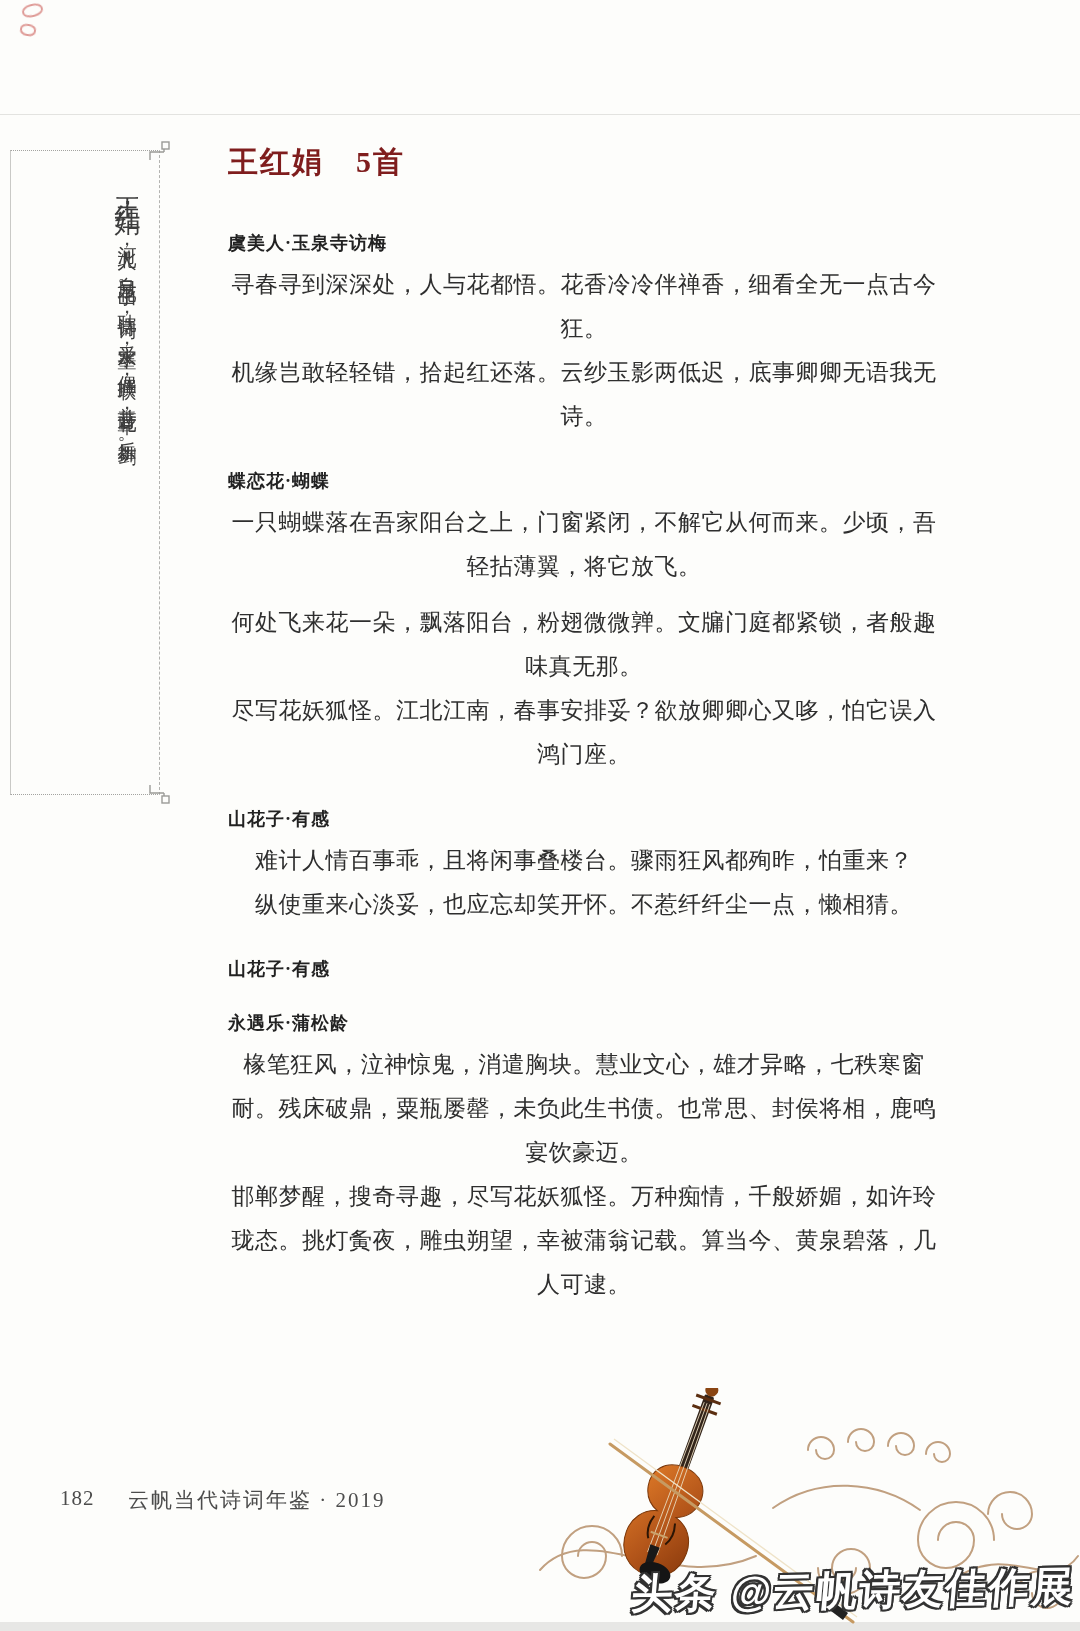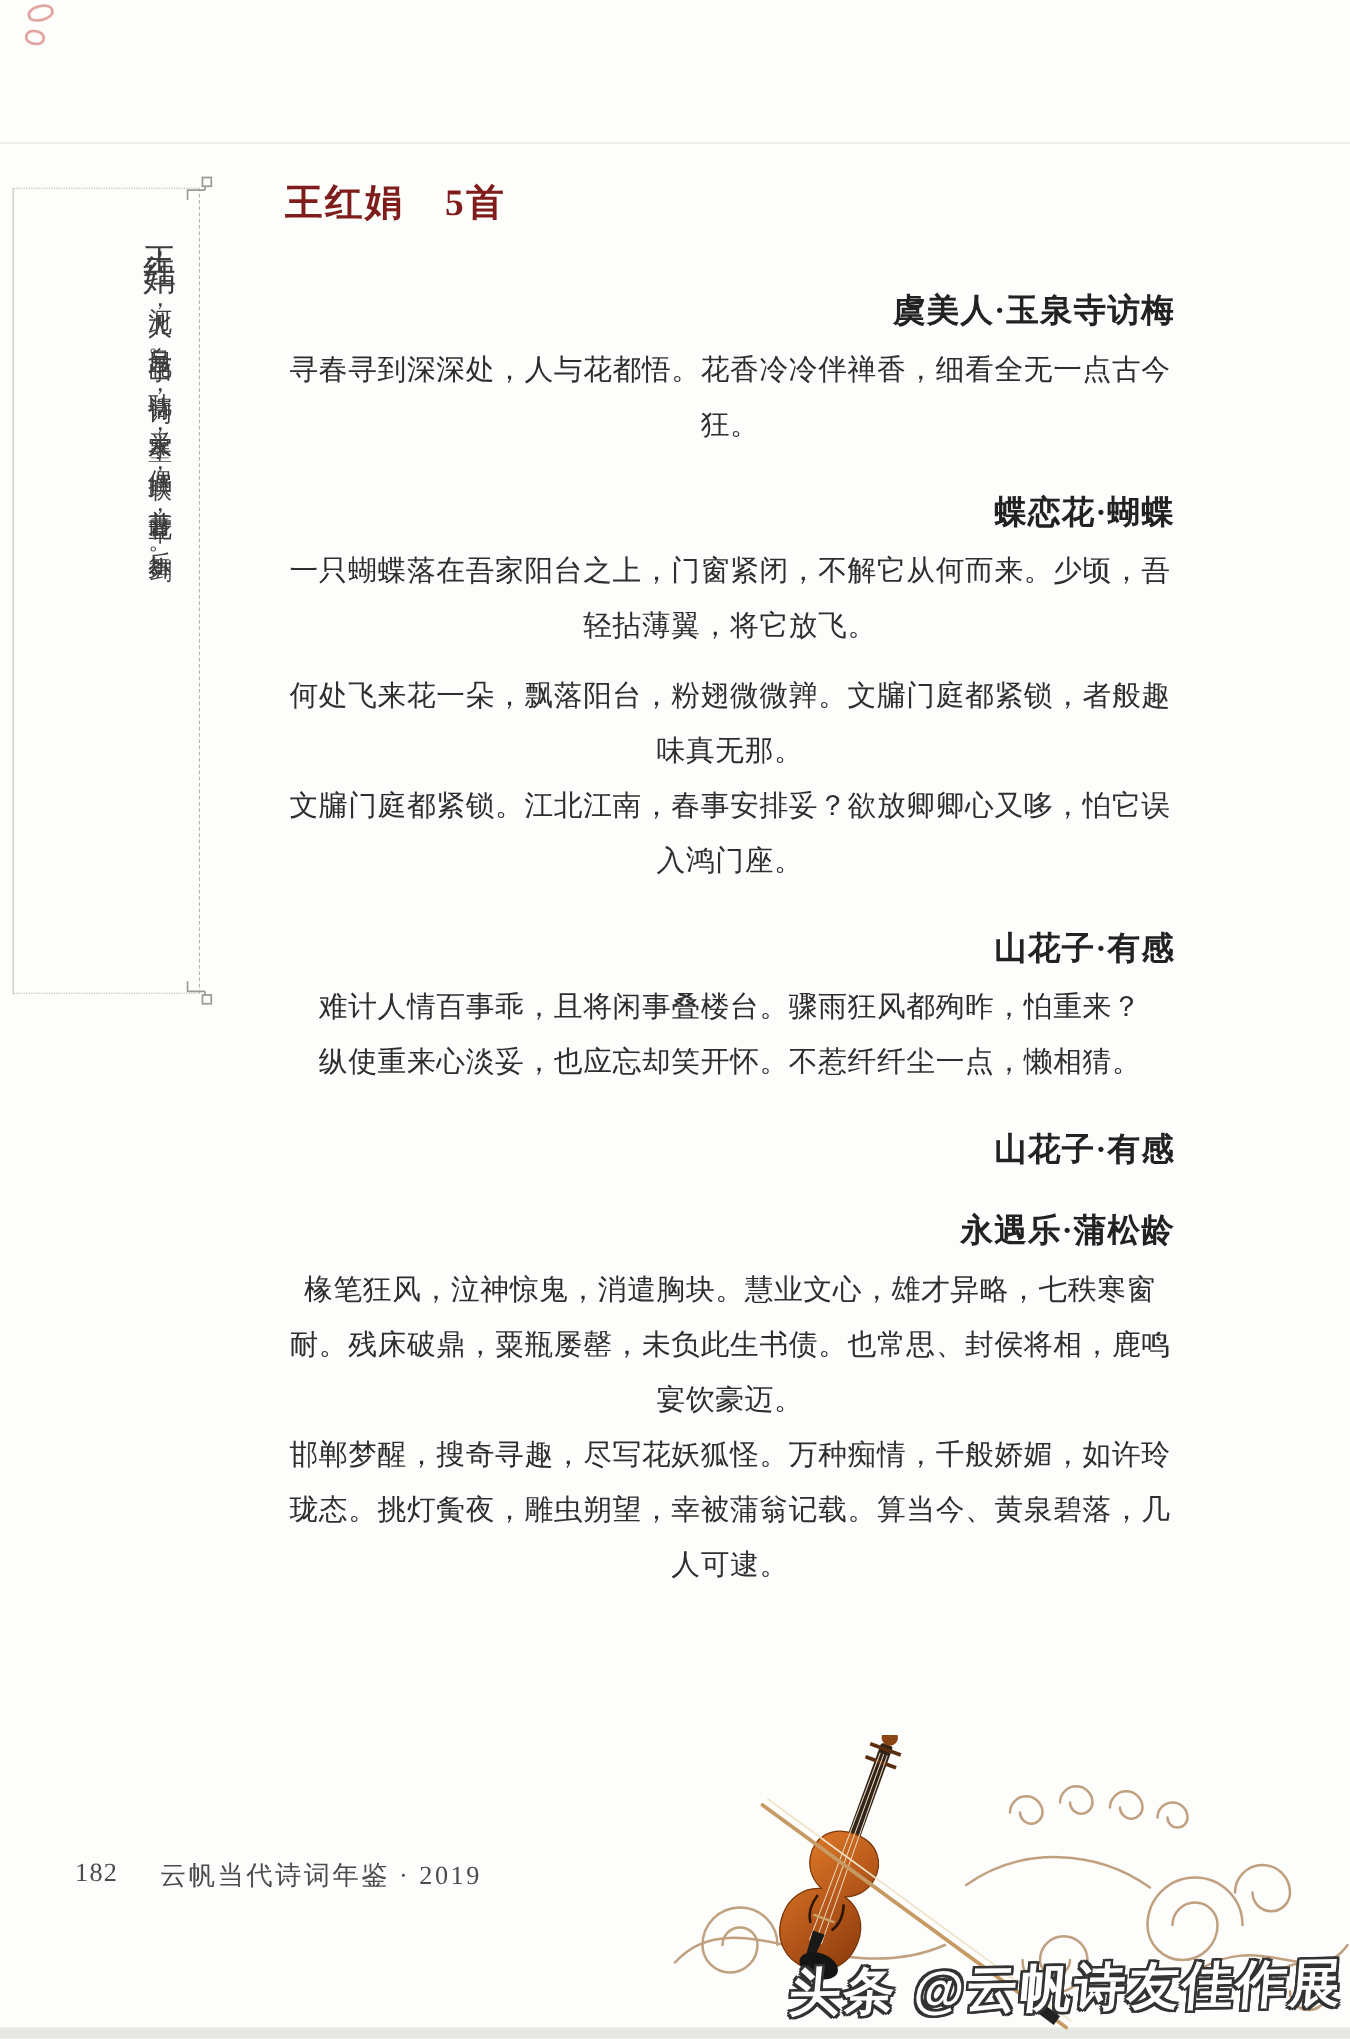--- a/index.html
+++ b/index.html
@@ -34,21 +34,21 @@
   }
   .author-name{font-size:26px;letter-spacing:7px;font-weight:500;}
   .author-bio{font-size:19px;letter-spacing:3px;}
 
   
   .main{position:absolute;left:228px;top:142px;width:712px;}
   .page-header{
     font-size:30px;font-weight:bold;margin:0 0 48px 0;letter-spacing:2px;color:#7f1d1d;
   }
   .poem{margin:0 0 30px 0;}
-  .poem-title{font-size:26px;font-weight:bold;margin:0 0 8px 0;letter-spacing:1px;color:#222;text-align:right;}
+  .poem-title{font-size:18px;font-weight:bold;margin:0 0 8px 0;letter-spacing:1px;color:#222;}
   .poem p{margin:0;font-size:23px;line-height:44px;letter-spacing:.5px;text-align:center;}
   .poem p.preface{margin-bottom:12px;}
 
   
   .footer{position:absolute;left:0;top:1486px;width:928px;height:40px;font-size:21px;color:#4c4c4c;}
   .page-number{position:absolute;left:60px;top:0;letter-spacing:1px;}
   .book-title{position:absolute;left:128px;top:0;letter-spacing:2px;}
 
   
   .decoration{position:absolute;left:518px;top:1388px;width:562px;height:243px;}
@@ -86,26 +86,27 @@
   </svg>
   <div class="vertical-bio"><span class="author-name">王红娟，</span><span class="author-bio">河北人，自号花山子。耽诗词，爱水墨，偶撰联，善莳花草，乐舞剑。</span></div>
 </div>
 
 <div class="main">
   <h2 class="page-header">王红娟　5首</h2>
   <div>
       <section class="poem">
         <h3 class="poem-title">虞美人·玉泉寺访梅</h3>
         <p>寻春寻到深深处，人与花都悟。花香冷冷伴禅香，细看全无一点古今狂。</p>
+        <p>机缘岂敢轻轻错，拾起红还落。云纱玉影两低迟，底事卿卿无语我无诗。</p>
       </section>
       <section class="poem">
         <h3 class="poem-title">蝶恋花·蝴蝶</h3>
         <p class="preface">一只蝴蝶落在吾家阳台之上，门窗紧闭，不解它从何而来。少顷，吾轻拈薄翼，将它放飞。</p>
         <p>何处飞来花一朵，飘落阳台，粉翅微微亸。文牖门庭都紧锁，者般趣味真无那。</p>
-        <p>文牖门庭都紧锁。江北江南，春事安排妥？欲放卿卿心又哆，怕它误入鸿门座。</p>
+        <p>尽写花妖狐怪。江北江南，春事安排妥？欲放卿卿心又哆，怕它误入鸿门座。</p>
       </section>
       <section class="poem">
         <h3 class="poem-title">山花子·有感</h3>
         <p>难计人情百事乖，且将闲事叠楼台。骤雨狂风都殉昨，怕重来？</p>
         <p>纵使重来心淡妥，也应忘却笑开怀。不惹纤纤尘一点，懒相猜。</p>
       </section>
       <section class="poem">
         <h3 class="poem-title">山花子·有感</h3>
       </section>
       <section class="poem">

